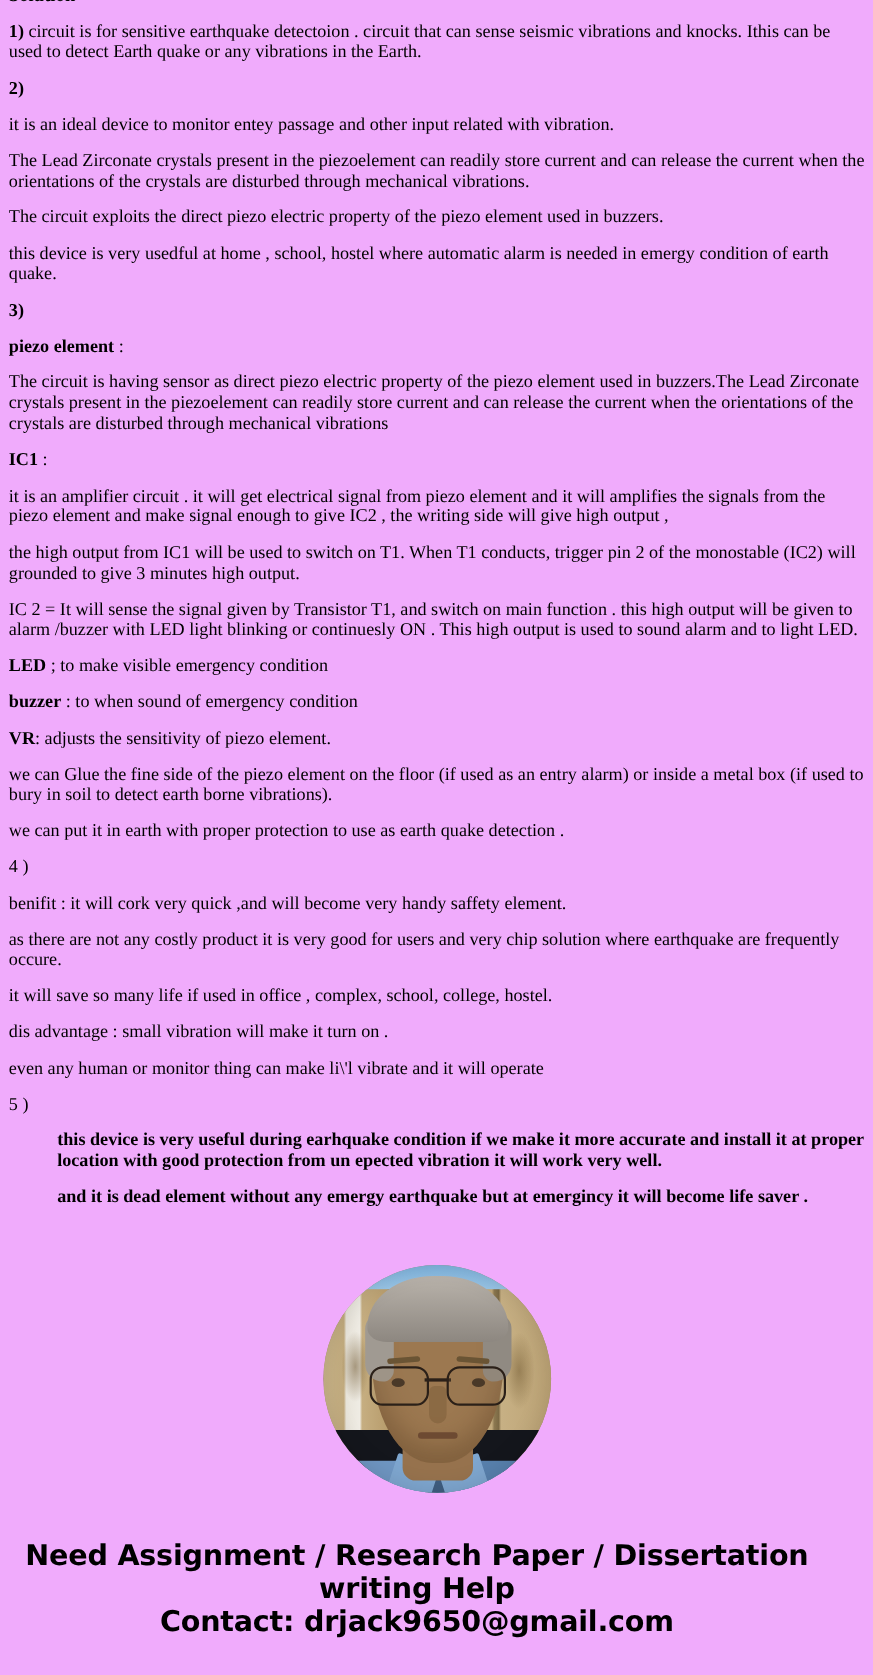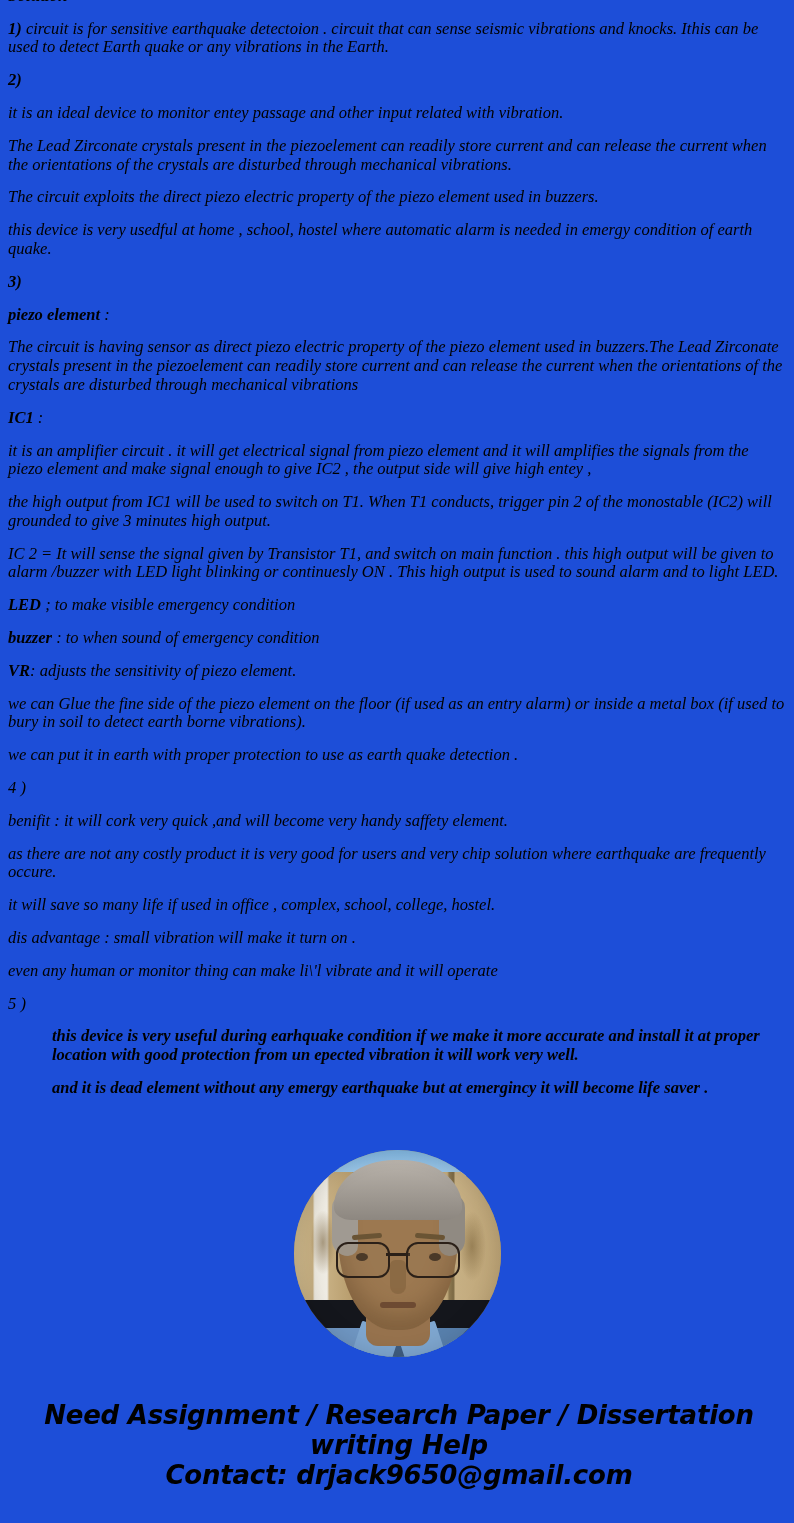--- a/index.html
+++ b/index.html
@@ -13,22 +13,21 @@
     height: 1523px;
     overflow: hidden;
     font-family: "Liberation Serif", "DejaVu Serif", serif;
     color: #000000;
   }
 
   .page {
     position: relative;
     width: 794px;
     height: 1523px;
-    background: #1d4ed8;
-    font-style: italic;
+    background: #f0abfc;
   }
 
   
   .doc {
     position: absolute;
     left: 0;
     top: -14px;          
     width: 794px;
     padding: 0 8px;
     box-sizing: border-box;
@@ -248,28 +247,27 @@
     position: absolute;
     left: 0; top: 0; right: 0; bottom: 0;
     border-radius: 50%;
     box-shadow: inset 0 0 22px rgba(0,0,0,.12);
     pointer-events: none;
   }
 
   
   .footer {
     position: absolute;
-    left: 0;
+    left: 16px;
     top: 1400px;
     width: 726px;
     text-align: center;
     font-family: "DejaVu Sans", "Liberation Sans", sans-serif;
     font-weight: bold;
     color: #000000;
-    padding-left: 36px;
   }
   .footer .line1 {
     font-size: 26px;
     line-height: 30px;
     letter-spacing: -0.2px;
   }
   .footer .line2 {
     font-size: 26px;
     line-height: 30px;
     letter-spacing: -0.2px;
@@ -297,21 +295,21 @@
     <p>this device is very usedful at home , school, hostel where automatic alarm is needed in emergy condition of earth quake.</p>
 
     <p><b class="num">3)</b></p>
 
     <p><b>piezo element</b><span> :</span></p>
 
     <p>The circuit is having sensor as direct piezo electric property of the piezo element used in buzzers.The Lead Zirconate crystals present in the piezoelement can readily store current and can release the current when the orientations of the crystals are disturbed through mechanical vibrations</p>
 
     <p><b>IC1</b><span> :</span></p>
 
-    <p>it is an amplifier circuit . it will get electrical signal from piezo element and it will   amplifies the signals from the piezo element and make signal enough to give IC2 ,    the output side will give high entey ,</p>
+    <p>it is an amplifier circuit . it will get electrical signal from piezo element and it will   amplifies the signals from the piezo element and make signal enough to give IC2 ,    the writing side will give high output ,</p>
 
     <p>the high output from IC1 will be used to switch on T1. When T1 conducts, trigger pin 2 of the monostable (IC2) will grounded to give 3 minutes high output.</p>
 
     <p>IC 2 =   It will sense the signal given by Transistor T1, and switch on main function . this high output will be given to alarm /buzzer   with LED light blinking or continuesly ON . This high output is used to sound alarm and to light LED.</p>
 
     <p><b>LED</b><span> ; to make visible emergency condition</span></p>
 
     <p><b>buzzer</b><span> : to when sound of emergency condition</span></p>
 
     <p><b>VR</b><span>: adjusts the sensitivity of piezo element.</span></p>

